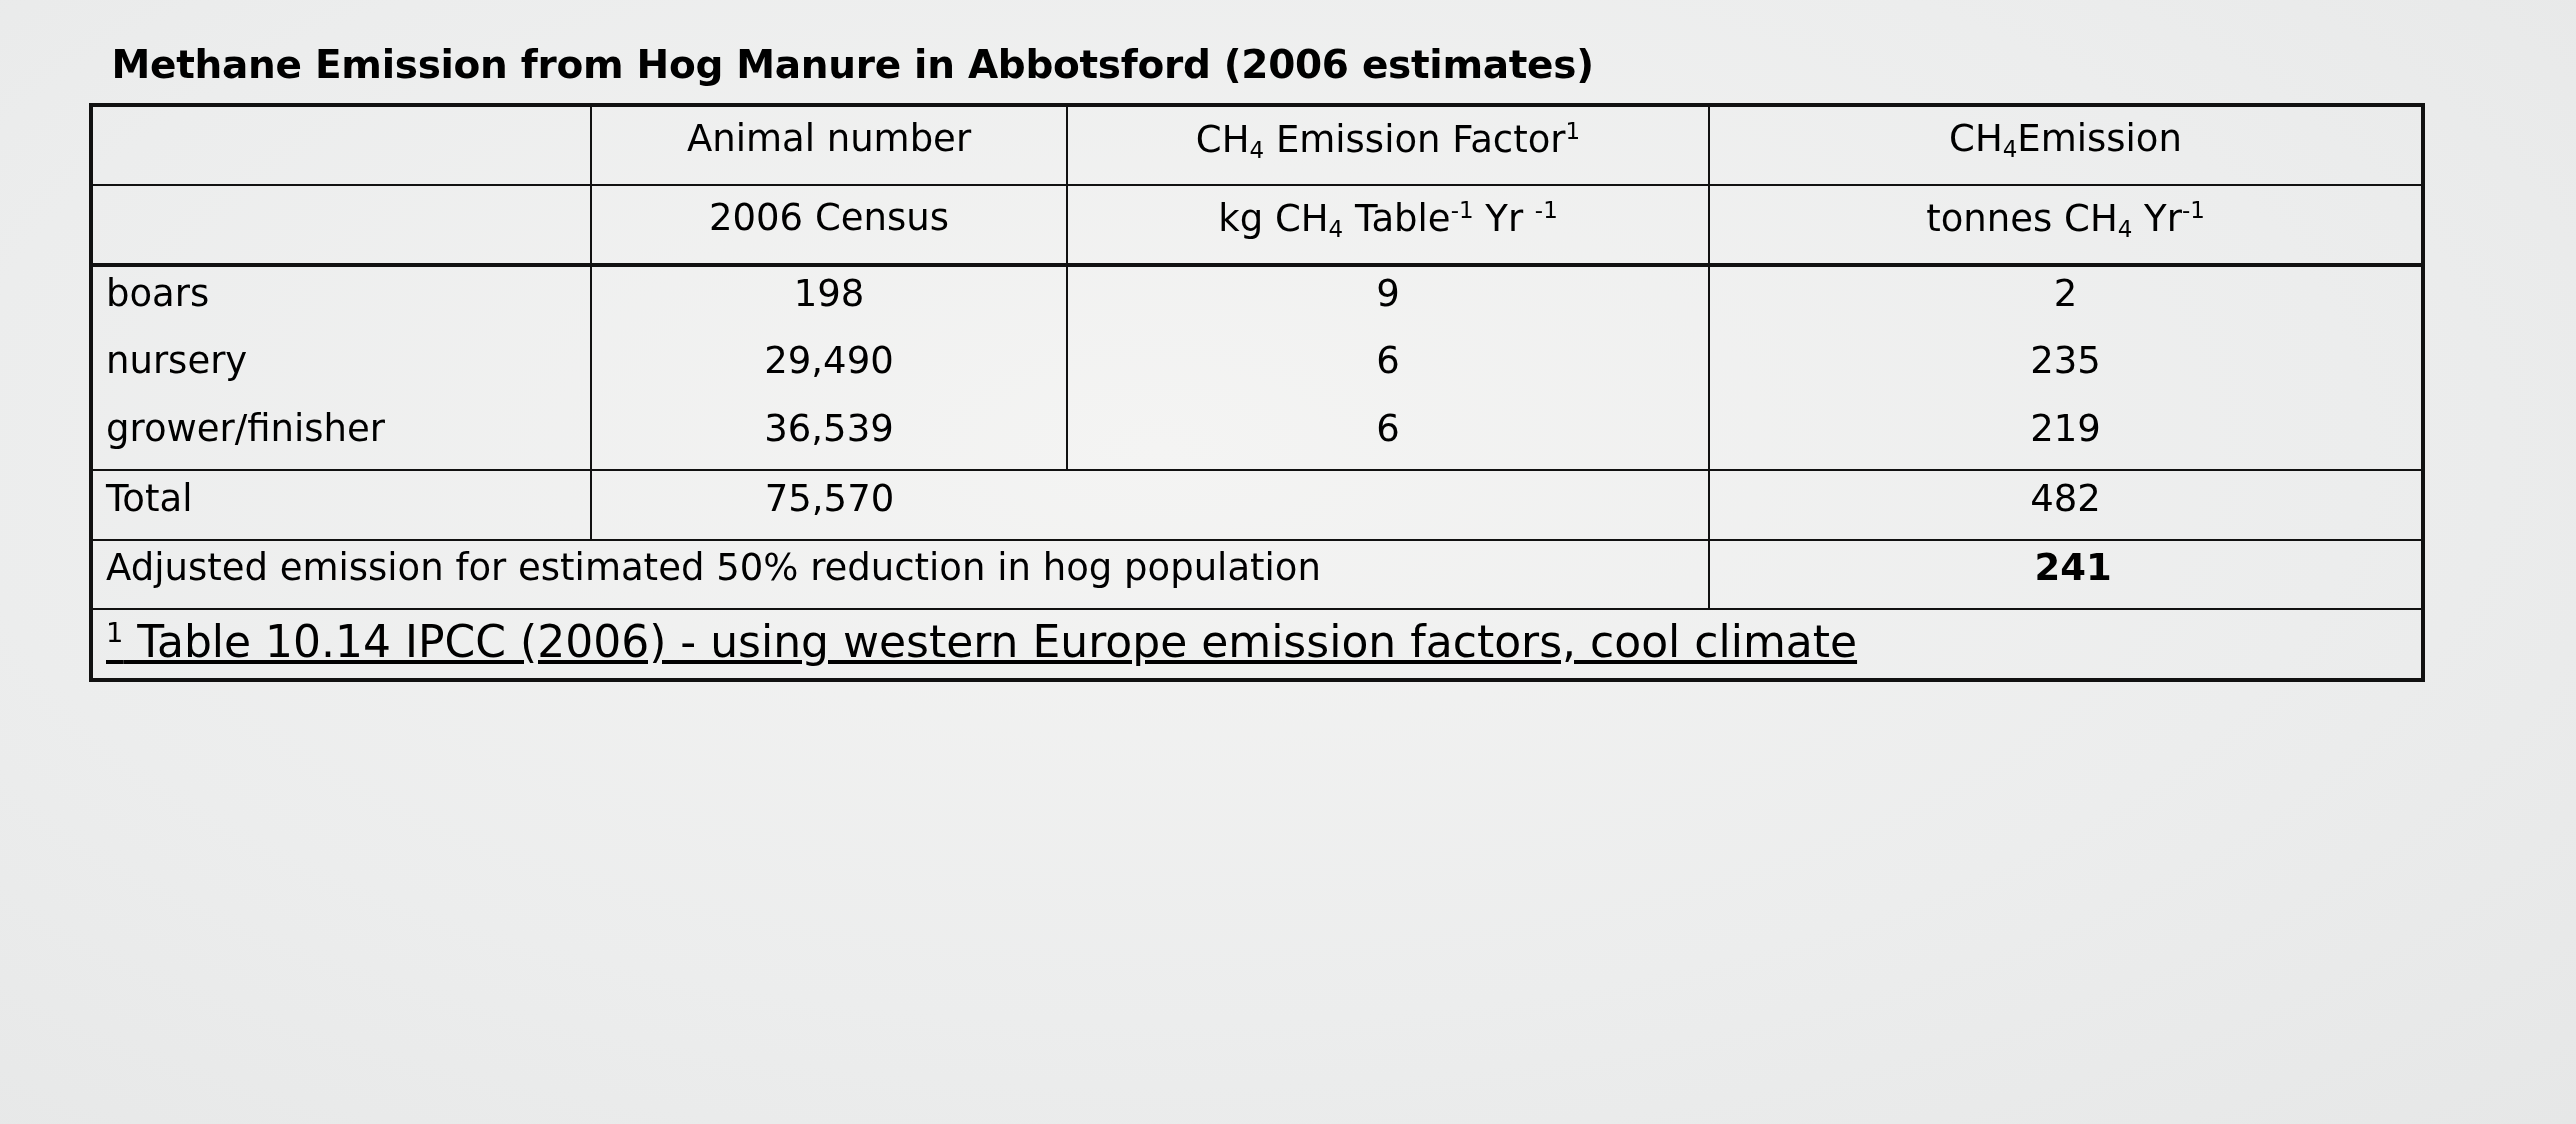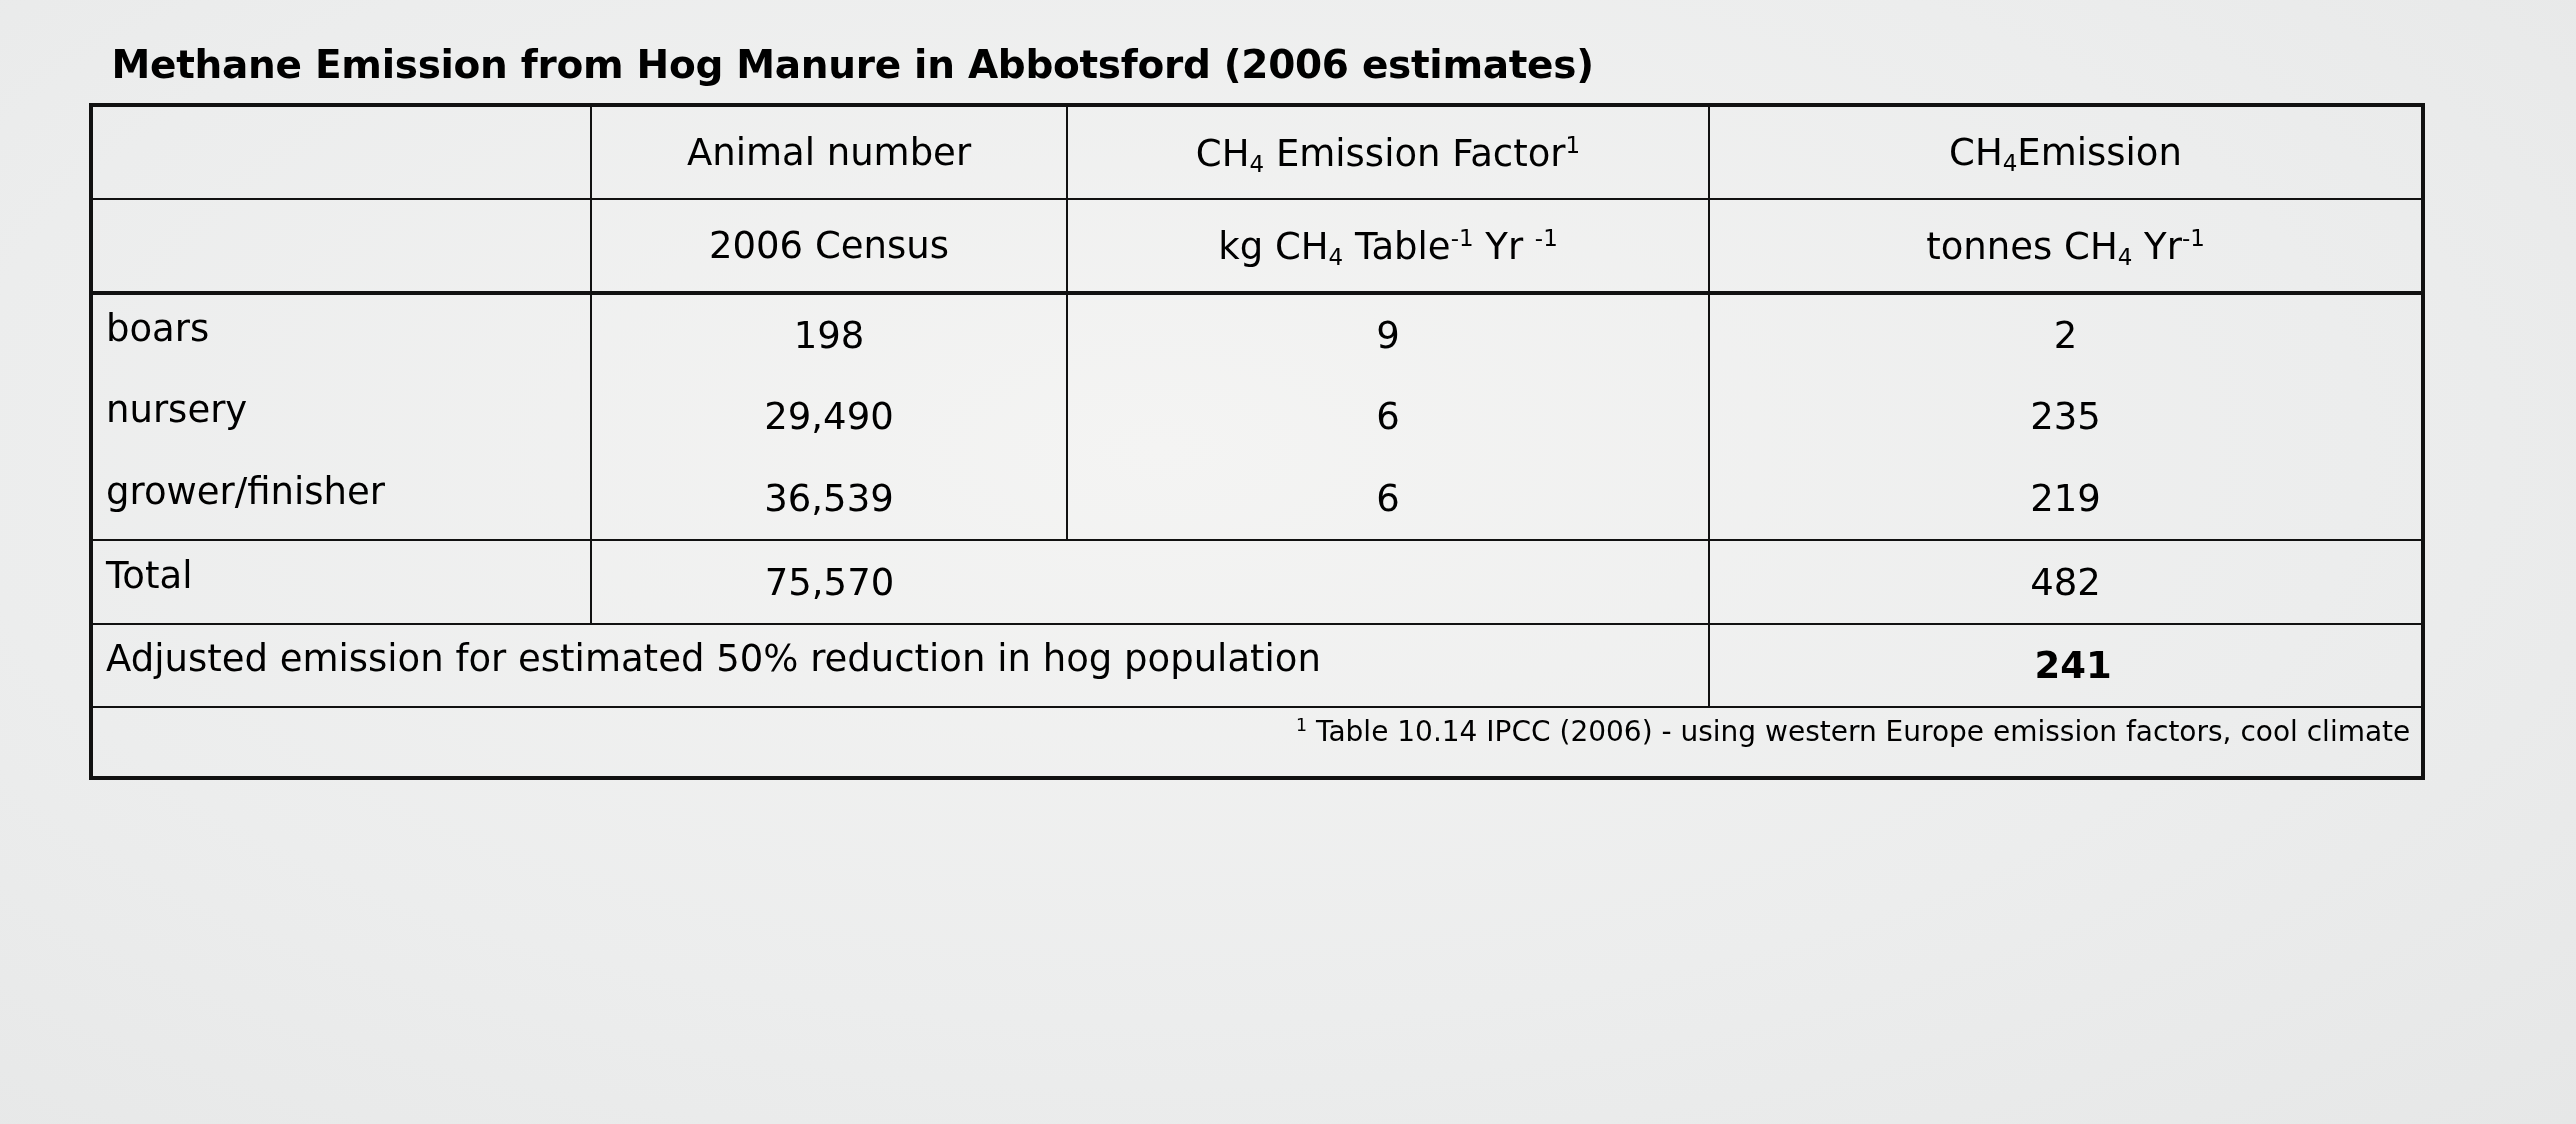--- a/index.html
+++ b/index.html
@@ -47,39 +47,40 @@
     padding: 0;
     vertical-align: middle;
     line-height: 1.0;
   }
   .outer-top td { border-top-width: 5.4px; }
   .cell {
     padding: 8.3px 10.7px;
     min-height: 51px;
     display: block;
   }
-  .c-center { text-align: center; margin-top: 14px; }
+  .c-center { text-align: center; }
   .c-left   { text-align: left; padding-left: 13px; }
   .hdr .cell { padding-top: 13px; padding-bottom: 13px; }
   .row-h { height: 64px; }
   .row-d { height: 65px; }
   
   .no-top    { border-top: none !important; }
   .no-bottom { border-bottom: none !important; }
   .thick-top { border-top-width: 4.8px !important; }
   .thick-bottom { border-bottom-width: 4.8px !important; }
   .thick-left { border-left-width: 4.8px !important; }
   .thick-right { border-right-width: 4.8px !important; }
   sub  { font-size: 0.62em; vertical-align: -0.28em; }
   sup  { font-size: 0.62em; vertical-align: 0.55em; }
   .bold { font-weight: bold; padding-left: 26px; }
   .footnote .cell {
-    text-align: right;
+    text-align: left;
     padding-left: 13px;
-    font-size: 28px;
+    font-size: 44px;
+    text-decoration: underline;
   }
   .adj .cell { font-size: 37px; }
 </style>
 </head>
 <body>
 
 <div class="page">
   <div class="sheet">
 
     <div class="title">Methane Emission from Hog Manure in Abbotsford (2006 estimates)</div>

